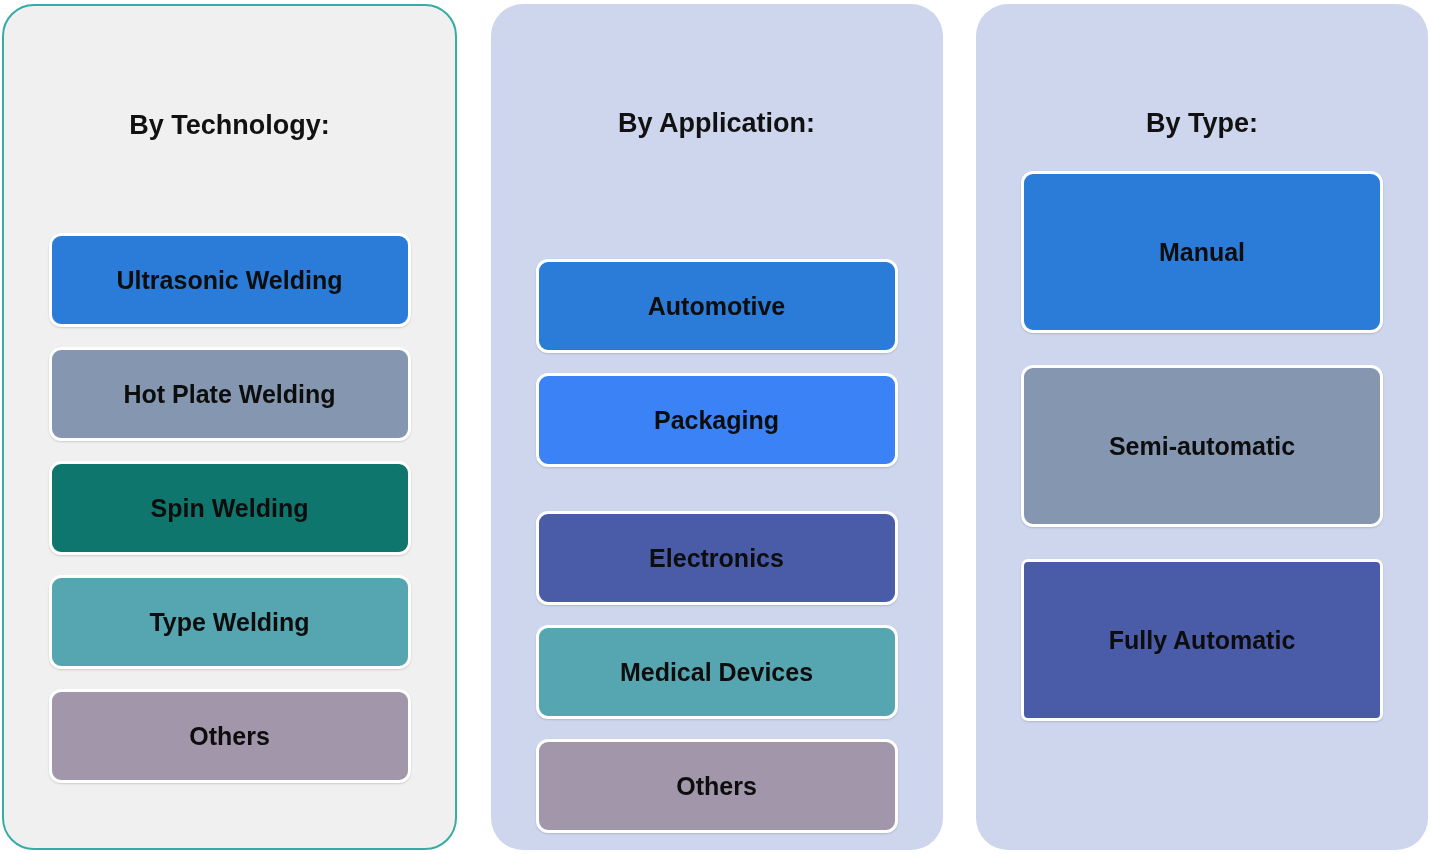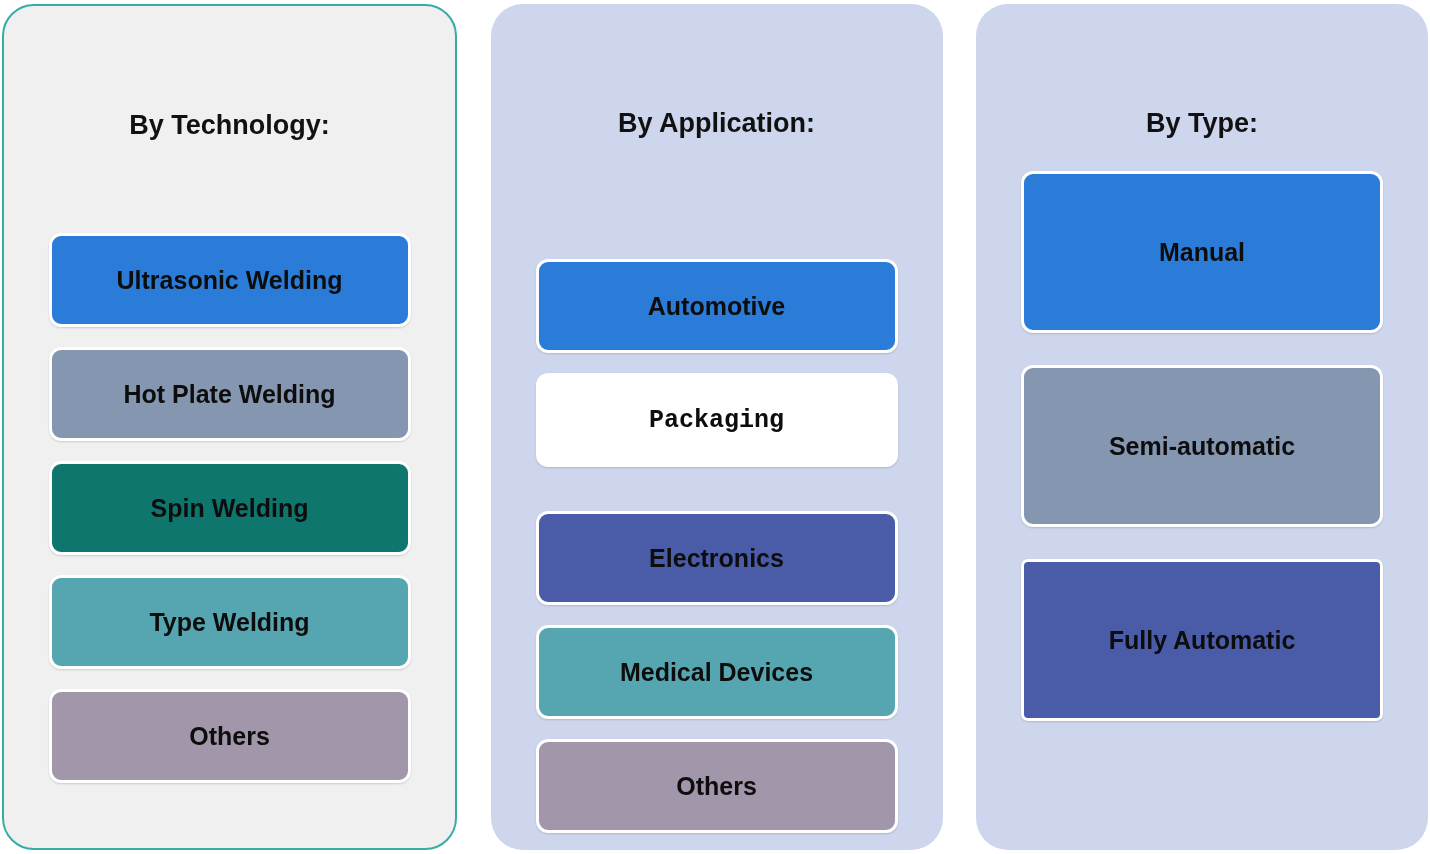--- a/index.html
+++ b/index.html
@@ -98,21 +98,21 @@
       </div>
     </div>
   </div>
 
   <div class="panel panel-app" style="background-color: rgb(205, 214, 236);">
     <div class="panel-title">By Application:</div>
     <div class="items">
       <div class="item" style="background-color: rgb(43, 124, 217); margin-top: 28px;">
         <span class="item-label">Automotive</span>
       </div>
-      <div class="item" style="background-color: #ffffff; font-family: Liberation Mono, monospace;">
+      <div class="item" style="background-color: #3b82f6;">
         <span class="item-label">Packaging</span>
       </div>
       <div class="item" style="background-color: rgb(74, 92, 168); margin-top: 24px;">
         <span class="item-label">Electronics</span>
       </div>
       <div class="item" style="background-color: rgb(86, 166, 177);">
         <span class="item-label">Medical Devices</span>
       </div>
       <div class="item" style="background-color: rgb(162, 150, 171);">
         <span class="item-label">Others</span>

